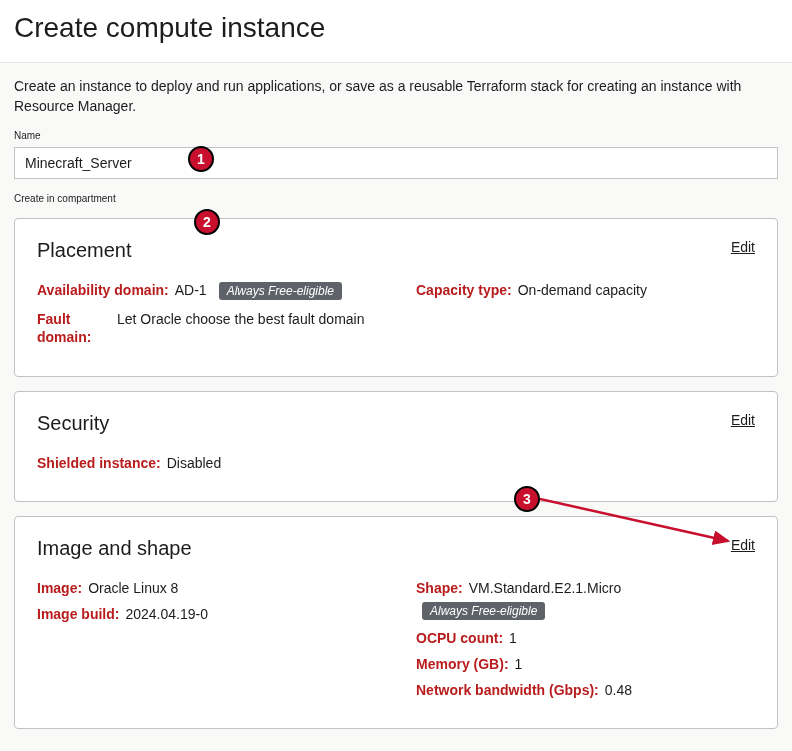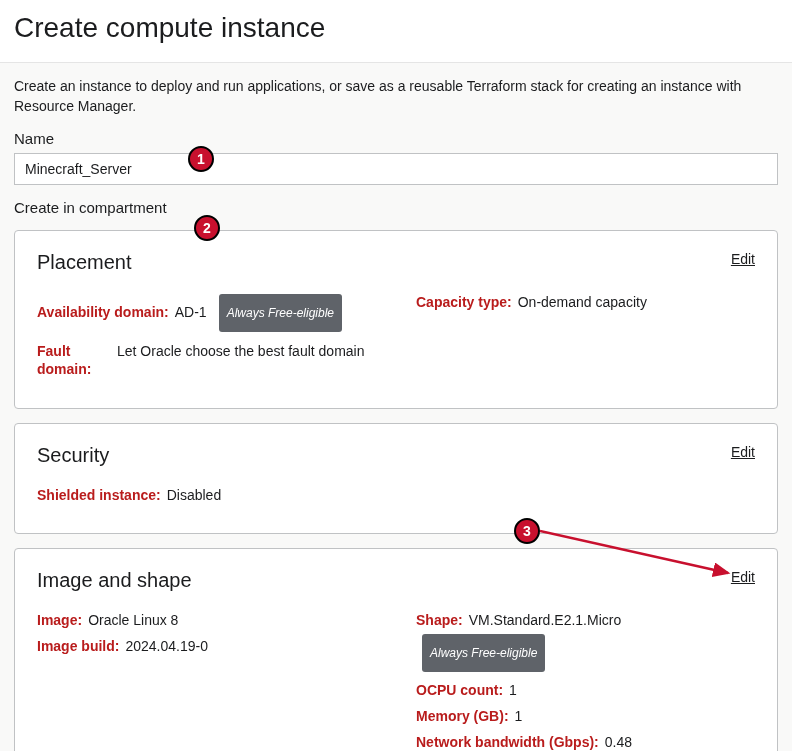--- a/index.html
+++ b/index.html
@@ -29,21 +29,21 @@
       padding: 14px 14px 14px 14px;
       background: #f9f9f8;
     }
     .description {
       font-size: 14px;
       color: #1b1c1e;
       margin-bottom: 14px;
       line-height: 1.4;
     }
     .field-label {
-      font-size: 15px;
+      font-size: 10px;
       color: #1b1c1e;
       margin-bottom: 6px;
       display: block;
     }
     .text-input {
       width: 100%;
       height: 32px;
       border: 1px solid #c0c2c4;
       border-radius: 0;
       background: #fff;
@@ -140,21 +140,21 @@
       font-size: 14px;
       font-weight: 400;
       color: #1b1c1e;
     }
     .badge {
       display: inline-block;
       background: #5f6369;
       color: #fff;
       font-size: 12px;
       font-style: italic;
-      padding: 12px 8px;
+      padding: 2px 8px;
       border-radius: 3px;
       margin-left: 6px;
       vertical-align: middle;
     }
     .annotation-circle {
       position: absolute;
       width: 26px;
       height: 26px;
       background: #c8102e;
       border: 2px solid #000;

